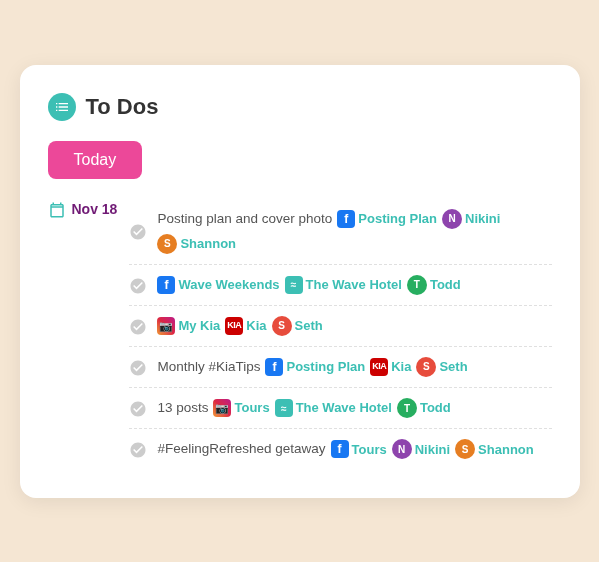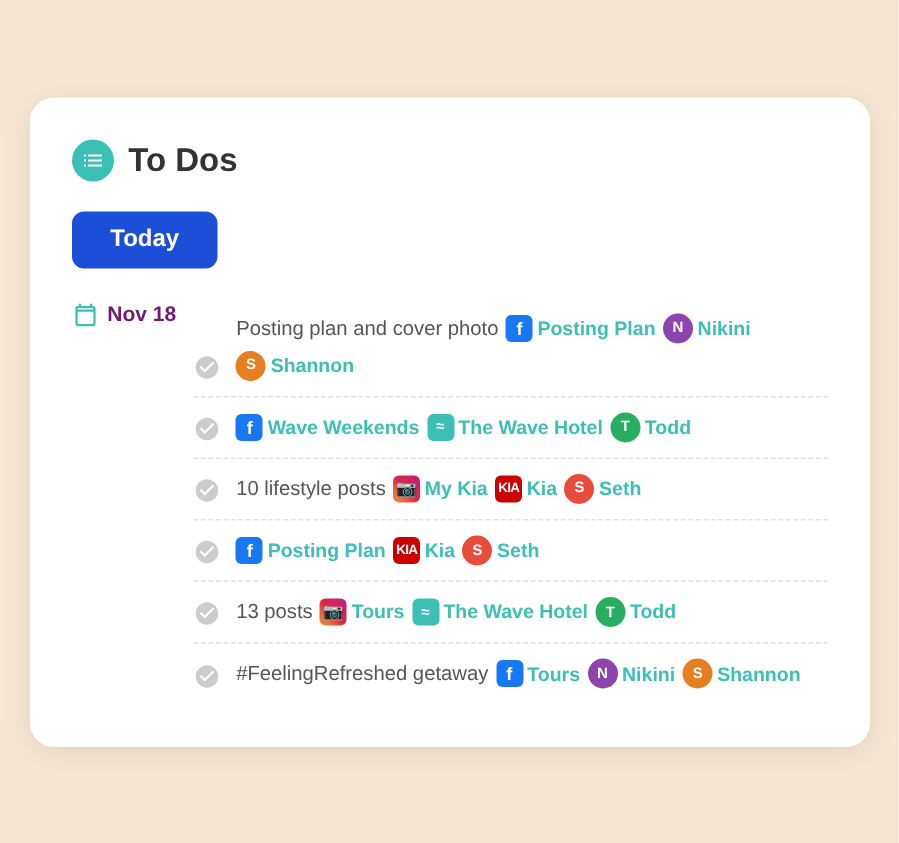--- a/index.html
+++ b/index.html
@@ -38,27 +38,27 @@
       width: 16px;
       height: 16px;
       fill: white;
     }
     .header-title {
       font-size: 22px;
       font-weight: 700;
       color: #333;
     }
     .today-btn {
-      background: #1d4ed8;
+      background: #ec4899;
       color: white;
       border: none;
       border-radius: 8px;
       padding: 10px 26px;
       font-size: 16px;
-      font-weight: 700;
+      font-weight: 400;
       cursor: pointer;
       margin-bottom: 20px;
     }
     .date-row {
       display: flex;
       align-items: flex-start;
       gap: 12px;
       margin-bottom: 4px;
     }
     .date-badge {
@@ -76,21 +76,21 @@
       fill: #3cbfb4;
     }
     .tasks-list {
       flex: 1;
       display: flex;
       flex-direction: column;
       gap: 0;
     }
     .task-item {
       display: flex;
-      align-items: flex-end;
+      align-items: center;
       gap: 10px;
       padding: 10px 0;
       border-bottom: 1px dashed #e0e0e0;
     }
     .task-item:last-child {
       border-bottom: none;
     }
     .check-icon {
       width: 18px;
       height: 18px;
@@ -215,41 +215,41 @@
             Todd
           </span>
         </div>
       </div>
 
       <div class="task-item">
         <svg class="check-icon" viewBox="0 0 24 24">
           <path d="M12 2C6.48 2 2 6.48 2 12s4.48 10 10 10 10-4.48 10-10S17.52 2 12 2zm-2 14.5l-4.5-4.5 1.41-1.41L10 13.67l7.09-7.09 1.41 1.41L10 16.5z" fill="#ccc"></path>
         </svg>
         <div class="task-content">
-          <span class="task-text">10 lifestyle posts</span>
           <span class="tag">
             <span class="tag-icon ig-icon">📷</span>
             My Kia
           </span>
           <span class="tag">
             <span class="tag-icon kia-icon">KIA</span>
             Kia
           </span>
           <span class="tag">
             <span class="avatar av-seth">S</span>
             Seth
           </span>
         </div>
       </div>
 
       <div class="task-item">
         <svg class="check-icon" viewBox="0 0 24 24">
           <path d="M12 2C6.48 2 2 6.48 2 12s4.48 10 10 10 10-4.48 10-10S17.52 2 12 2zm-2 14.5l-4.5-4.5 1.41-1.41L10 13.67l7.09-7.09 1.41 1.41L10 16.5z" fill="#ccc"></path>
         </svg>
         <div class="task-content">
+          <span class="task-text">Monthly #KiaTips</span>
           <span class="tag">
             <span class="tag-icon fb-icon">f</span>
             Posting Plan
           </span>
           <span class="tag">
             <span class="tag-icon kia-icon">KIA</span>
             Kia
           </span>
           <span class="tag">
             <span class="avatar av-seth">S</span>

